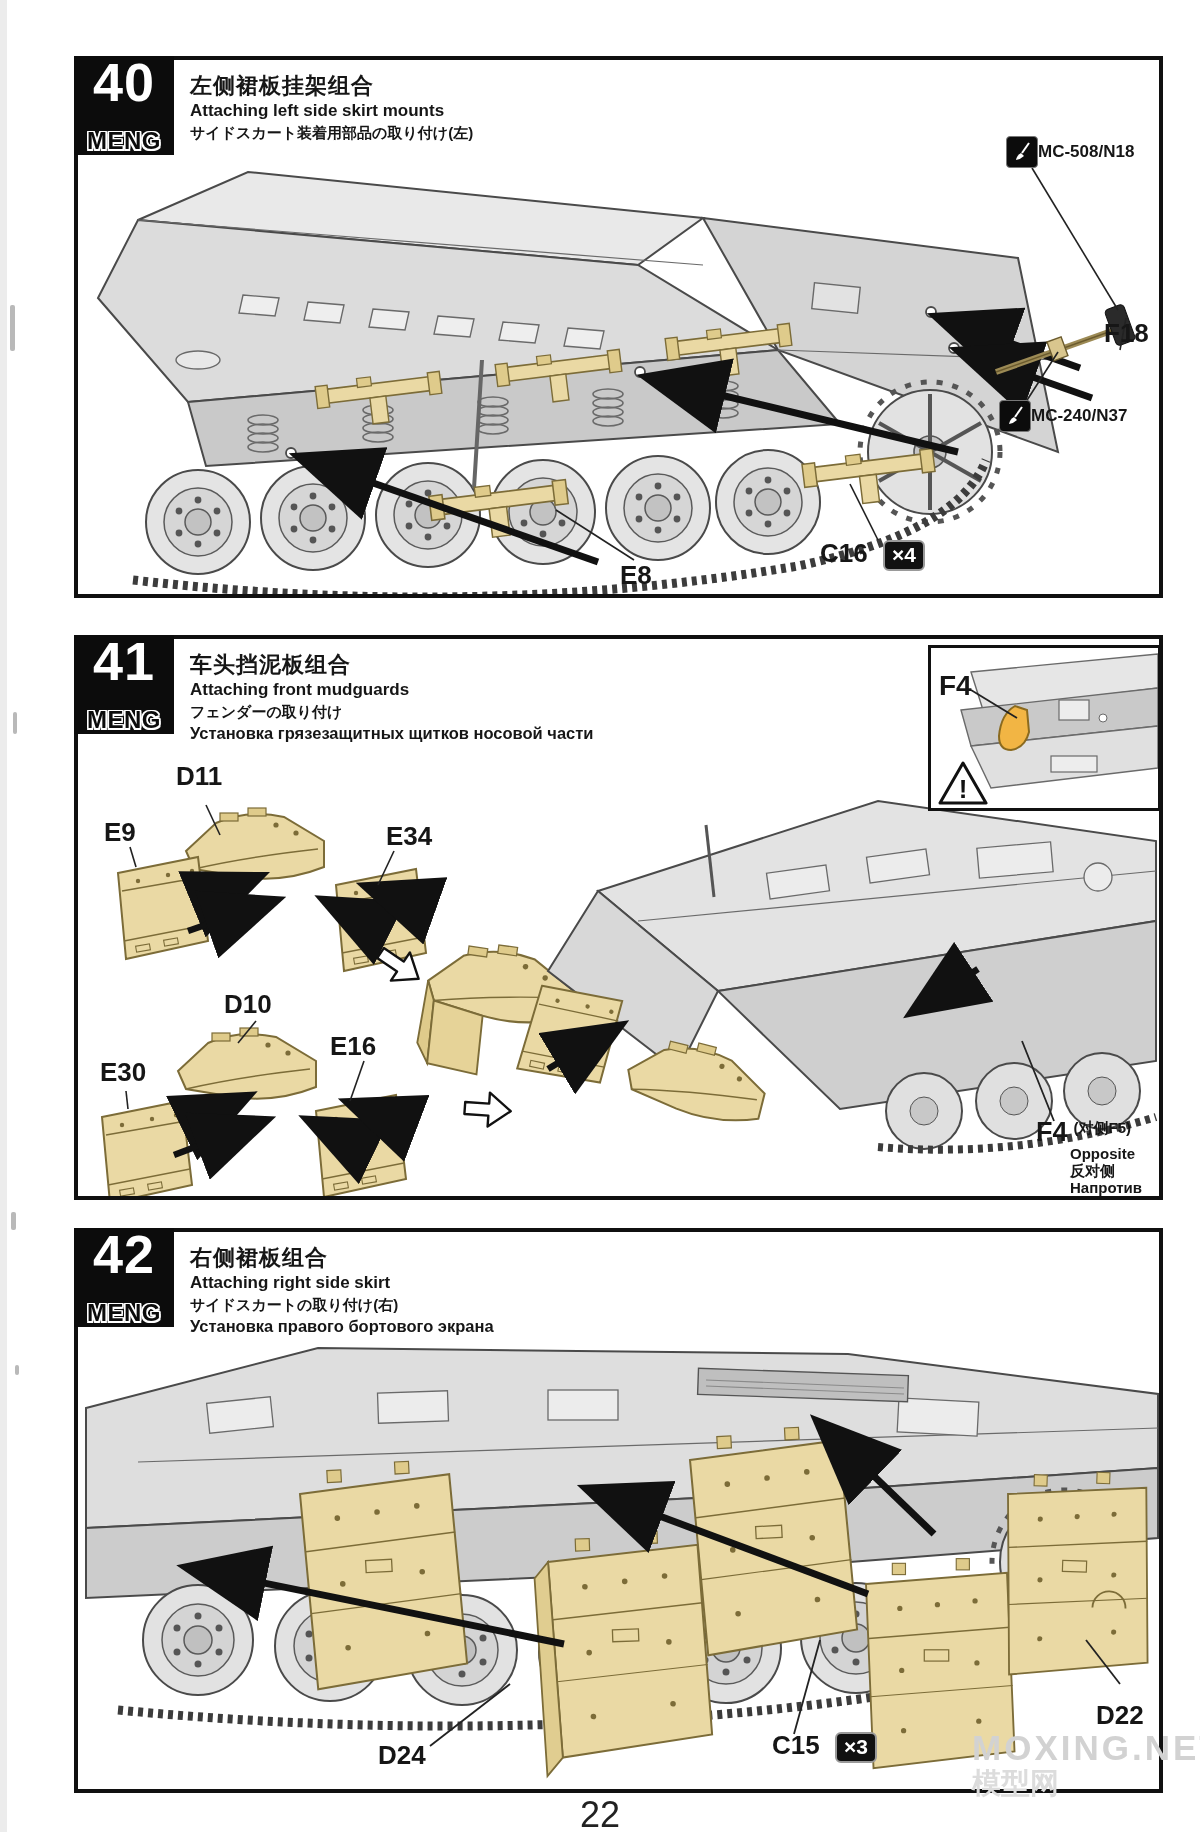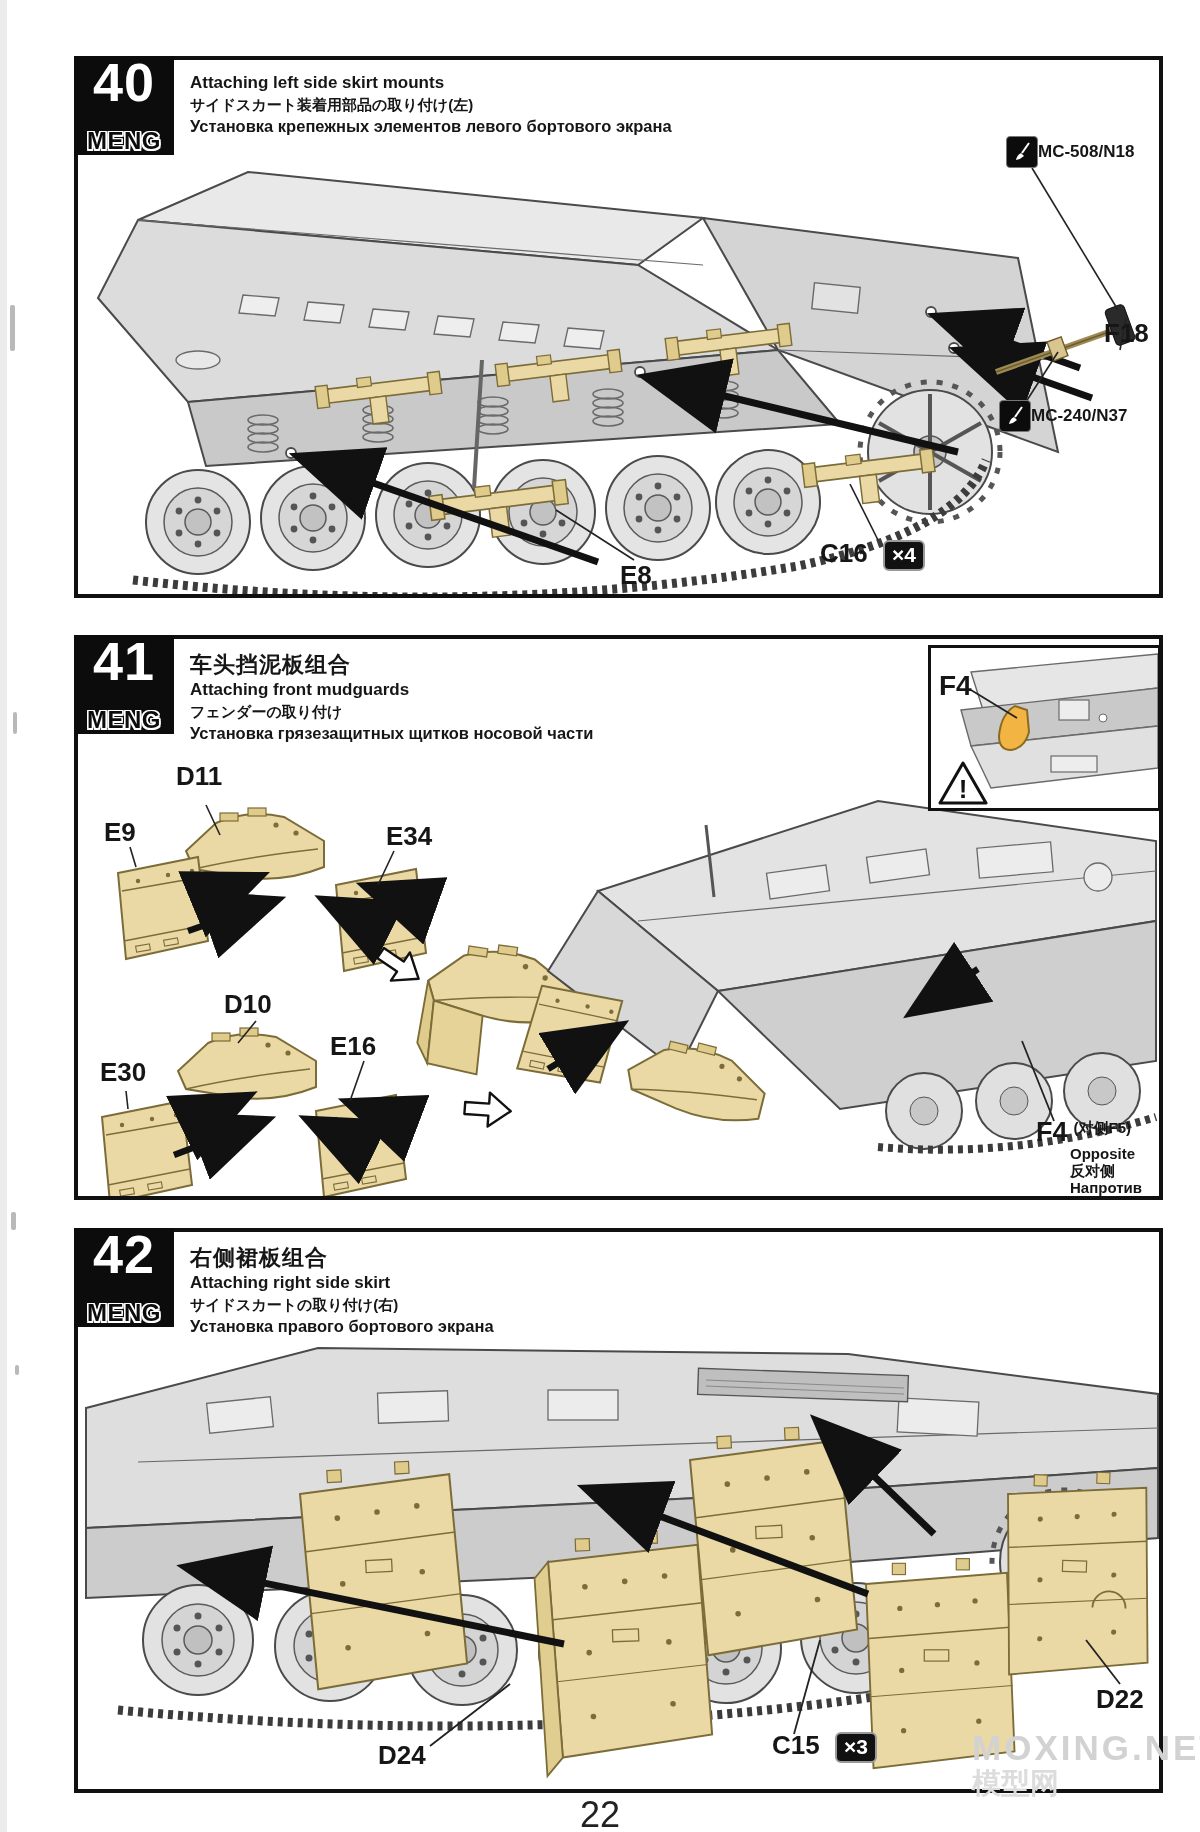--- a/index.html
+++ b/index.html
@@ -55,23 +55,23 @@
   <div class="scan-mark" style="left:13px;top:712px;width:4px;height:22px;"></div>
   <div class="scan-mark" style="left:11px;top:1212px;width:5px;height:18px;"></div>
   <div class="scan-mark" style="left:15px;top:1365px;width:4px;height:10px;"></div>
 
   <div class="stepbox" style="left:74px;top:56px;width:1089px;height:542px;">
     <div class="badge">
       <div class="num">40</div>
       <div class="meng">MENG</div>
     </div>
     <div class="hdr">
+      <div class="zh">左侧裙板挂架组合</div>
       <div class="en">Attaching left side skirt mounts</div>
       <div class="ja">サイドスカート装着用部品の取り付け(左)</div>
-      <div class="ru">Установка крепежных элементов левого бортового экрана</div>
     </div>
 
     <svg class="illus" width="1081" height="534" viewBox="0 0 1081 534">
       <defs>
         <marker id="ahA" markerWidth="13" markerHeight="11" refX="11" refY="5.5" orient="auto">
           <polygon points="0,0 13,5.5 0,11" fill="#111"></polygon>
         </marker>
         <g id="whlA">
           <circle r="52" fill="#e4e4e4" stroke="#4a4a4a" stroke-width="2"></circle>
           <circle r="34" fill="#d6d6d6" stroke="#5a5a5a" stroke-width="1.5"></circle>
@@ -465,21 +465,21 @@
         <line x1="716" y1="502" x2="742" y2="408"></line>
         <line x1="1042" y1="452" x2="1008" y2="408"></line>
       </g>
     </svg>
 
     <div class="lbl lbl-big" style="left:300px;top:508px;">D24</div>
     <div class="lbl lbl-big" style="left:694px;top:498px;">
       <span>C15</span>
       <span class="qty" style="margin-left:8px;">×3</span>
     </div>
-    <div class="lbl lbl-big" style="left:1018px;top:452px;">D22</div>
+    <div class="lbl lbl-big" style="left:1018px;top:468px;">D22</div>
   </div>
 
   <div class="watermark">
     <div class="w1">MOXING.NET</div>
     <div class="w2">模型网</div>
   </div>
   <div class="pagenum">22</div>
 </div>
 
 </body></html>

